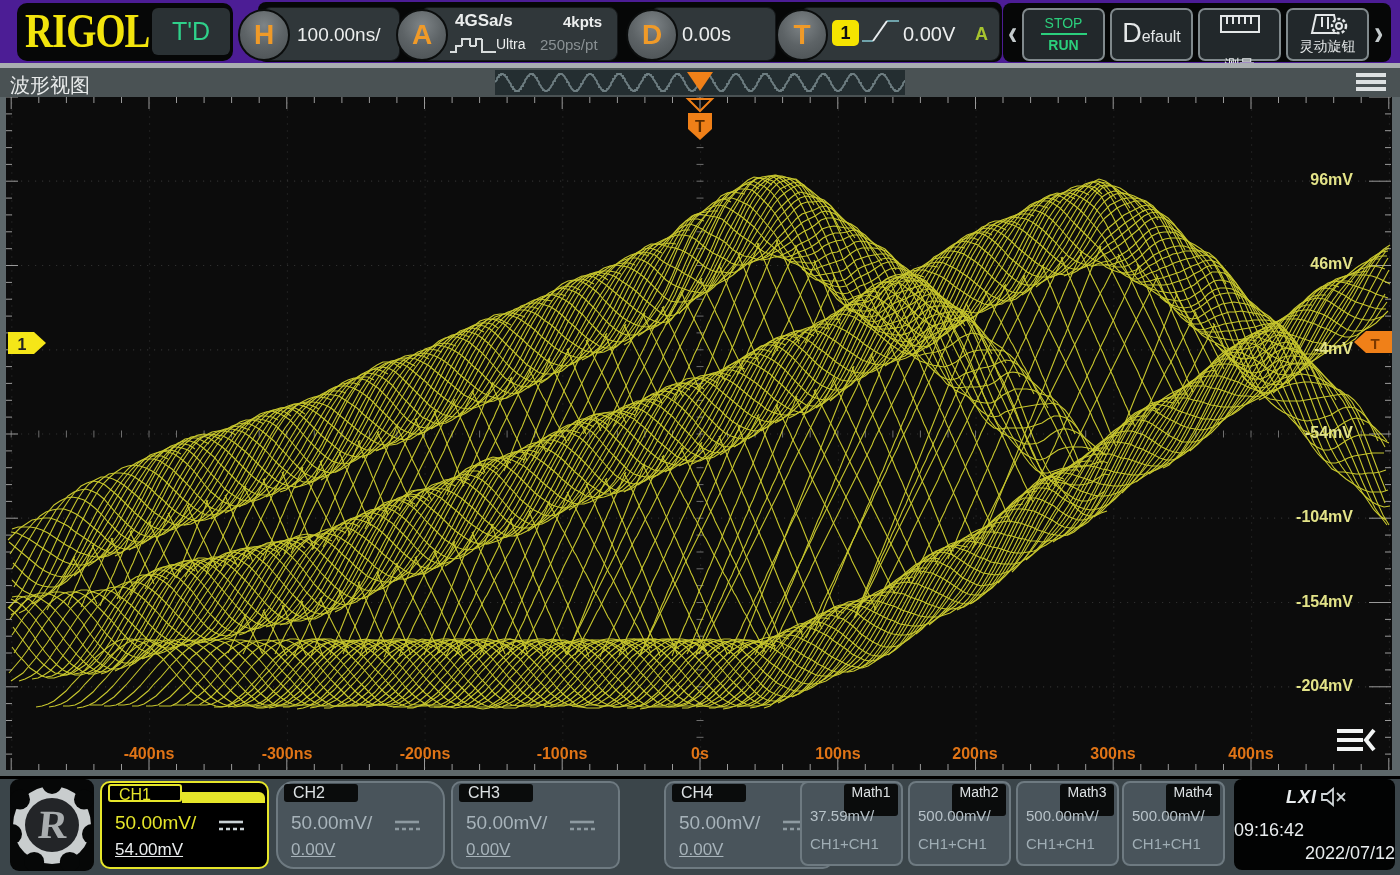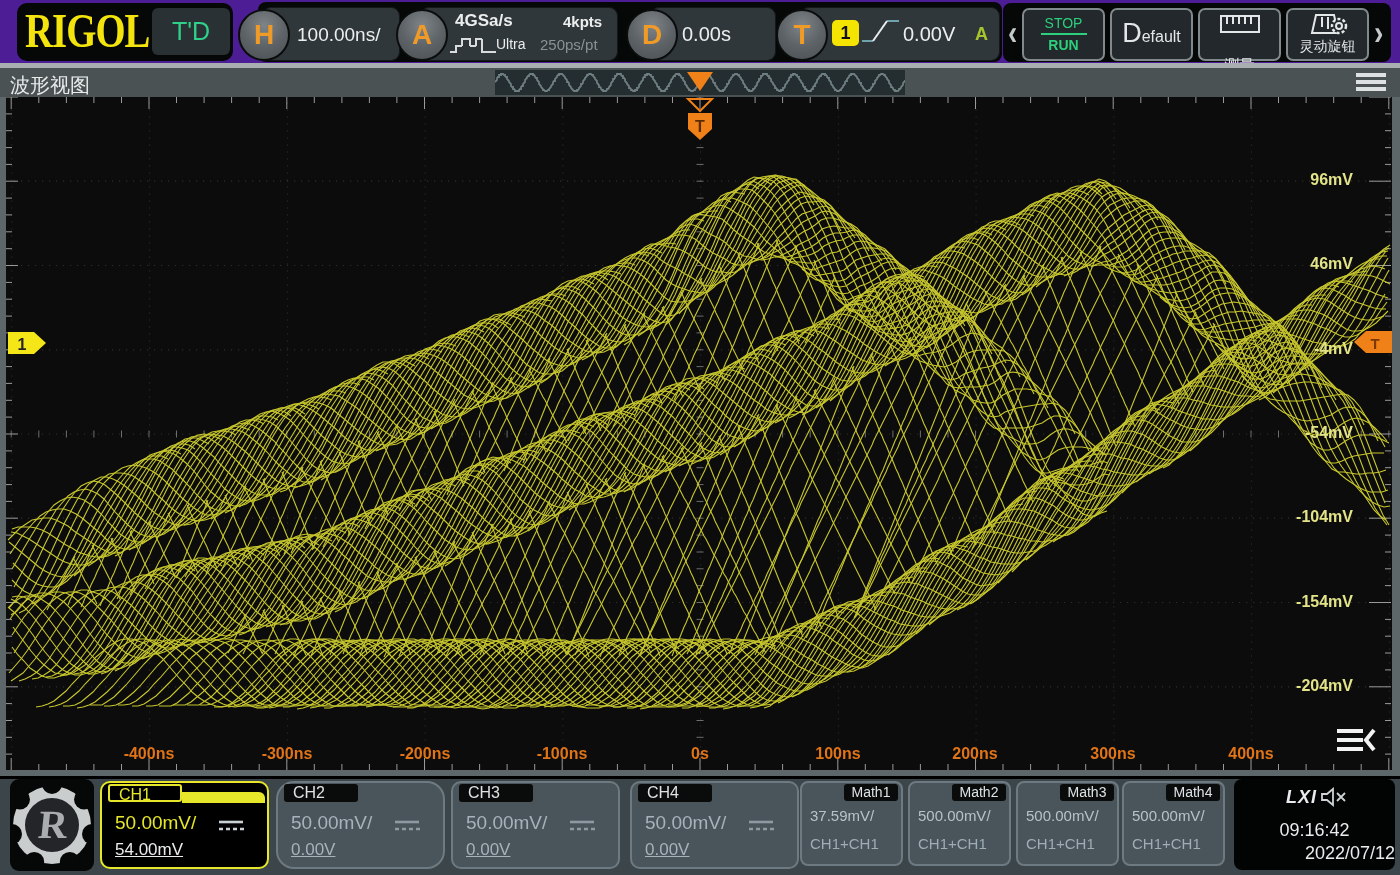--- a/index.html
+++ b/index.html
@@ -40,21 +40,21 @@
   #botbar{position:absolute;left:0;top:779px;width:1400px;height:96px;background:#3b454a;}
   .chbox{position:absolute;top:2px;width:169px;height:88px;background:#49545b;
     border:2px solid #6e7a81;border-radius:10px;box-sizing:border-box;}
   .chtab{position:absolute;left:6px;top:1px;width:74px;height:18px;background:#0a0c0c;
     border-radius:3px;color:#dde2e4;font-size:16px;padding-left:9px;box-sizing:border-box;}
   .chv1{position:absolute;left:13px;top:29px;font-size:19px;color:#a7b3ba;}
   .chv2{position:absolute;left:13px;top:57px;font-size:17px;color:#a7b3ba;text-decoration:underline;}
   .dcic{position:absolute;left:116px;top:36px;}
   .mbox{position:absolute;top:2px;width:103px;height:85px;background:#49545b;
     border:2px solid #6e7a81;border-radius:8px;box-sizing:border-box;}
-  .mtab{position:absolute;right:3px;top:1px;width:54px;height:17px;background:#0a0c0c;
+  .mtab{position:absolute;right:3px;top:1px;width:54px;height:32px;background:#0a0c0c;
     border-radius:3px;color:#dde2e4;font-size:14px;text-align:center;line-height:17px;}
   .mv1{position:absolute;left:8px;top:24px;font-size:15px;color:#b7c2c8;}
   .mv2{position:absolute;left:8px;top:52px;font-size:15px;color:#9fadb4;}
   #lxibox{position:absolute;left:1234px;top:0px;width:161px;height:91px;background:#020303;
     border-radius:8px;color:#e8ecee;}
 </style>
 </head>
 <body>
 
 <div id="topbar">
@@ -676,21 +676,21 @@
   </div>
   <div class="chbox" style="left:451px;">
     <div class="chtab">CH3</div>
     <div class="chv1">50.00mV/</div>
       <div class="chv2">0.00V</div>
     <svg class="dcic" width="26" height="14" viewBox="0 0 26 14">
       <path d="M1 3h24" stroke="#8e9aa1" stroke-width="2.6"></path>
       <path d="M1 10h4 M8 10h4 M15 10h4 M22 10h4" stroke="#8e9aa1" stroke-width="2.6"></path>
     </svg>
   </div>
-  <div class="chbox" style="left:630px;">
+  <div class="chbox" style="left:664px;">
     <div class="chtab">CH4</div>
     <div class="chv1">50.00mV/</div>
       <div class="chv2">0.00V</div>
     <svg class="dcic" width="26" height="14" viewBox="0 0 26 14">
       <path d="M1 3h24" stroke="#8e9aa1" stroke-width="2.6"></path>
       <path d="M1 10h4 M8 10h4 M15 10h4 M22 10h4" stroke="#8e9aa1" stroke-width="2.6"></path>
     </svg>
   </div>
 
   <div class="mbox" style="left:800px;">
@@ -714,16 +714,16 @@
       <div class="mv2">CH1+CH1</div>
   </div>
 
   <div id="lxibox">
     <div style="position:absolute;left:52px;top:8px;font-size:18px;font-weight:bold;
       font-style:italic;letter-spacing:1px;">LXI</div>
     <svg class="abs" style="left:86px;top:8px;" width="28" height="20" viewBox="0 0 28 20">
       <path d="M2 7h5l6-5v16l-6-5H2z" fill="none" stroke="#cdd3d5" stroke-width="1.8"></path>
       <path d="M17 6l8 8 M25 6l-8 8" stroke="#cdd3d5" stroke-width="1.8"></path>
     </svg>
-    <div style="position:absolute;left:0;top:41px;width:161px;text-align:center;font-size:18px;">09:16:42</div>
+    <div style="position:absolute;left:0;top:41px;width:161px;text-align:left;font-size:18px;">09:16:42</div>
     <div style="position:absolute;left:0;top:64px;width:161px;text-align:right;font-size:18px;">2022/07/12</div>
   </div>
 </div>
 
 </body></html>

